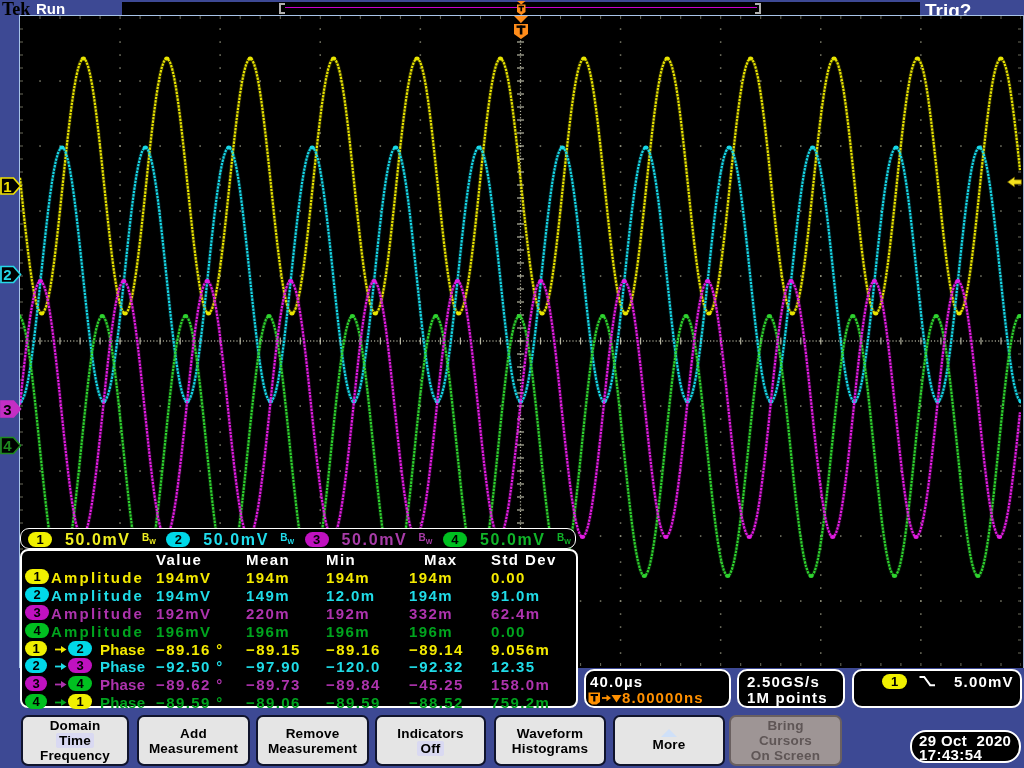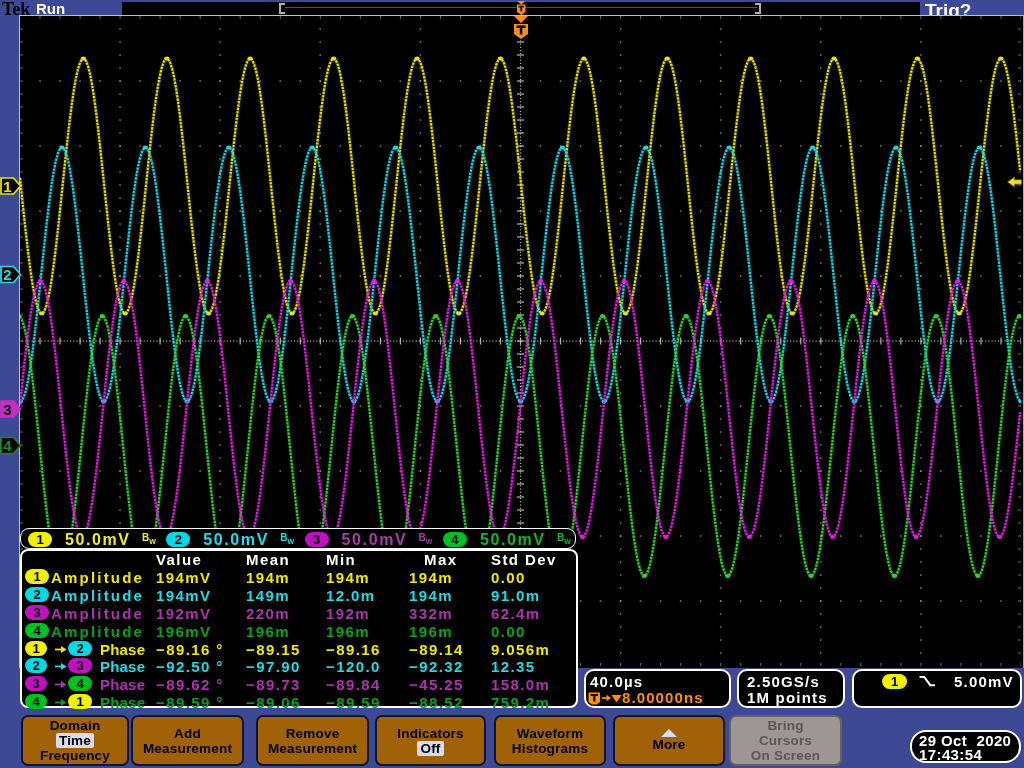--- a/index.html
+++ b/index.html
@@ -2,21 +2,21 @@
 <html><head><meta charset="utf-8">
 <style>
   html,body{margin:0;padding:0;background:#000;}
   #screen{position:relative;width:1024px;height:768px;background:#3d4994;overflow:hidden;
           font-family:"Liberation Sans", sans-serif;font-weight:bold;}
   .abs{position:absolute;}
   #gratic{position:absolute;left:19px;top:15px;width:1003px;height:652px;background:#000;
           border-top:1px solid #a8c4e8;border-left:1px solid #a8c4e8;border-right:1px solid #a0b0d0;}
   #wavesvg{position:absolute;left:0;top:0;}
   .box{position:absolute;background:#000;border:2px solid #fff;border-radius:10px;color:#fff;}
-  .btn{position:absolute;top:715px;height:47px;background:#a16207;border:2px solid #10142c;border-radius:7px;
+  .btn{position:absolute;top:715px;height:47px;background:#e5e5e5;border:2px solid #10142c;border-radius:7px;
        color:#000;font-size:13.5px;letter-spacing:0.2px;text-align:center;display:flex;flex-direction:column;justify-content:center;line-height:15px;}
   .chip{background:#d9d9f2;border-radius:2px;padding:0 3px;color:#000;}
   .badge{display:inline-block;width:24px;height:15px;border-radius:8px;color:#000;font-size:13px;letter-spacing:0;
          line-height:15px;text-align:center;vertical-align:middle;}
 </style></head>
 <body>
 <div id="screen">
 
   <div class="abs" style="left:2px;top:-1px;font-family:'Liberation Serif',serif;font-weight:bold;font-size:18px;color:#000;">Tek</div>
   <div class="abs" style="left:36px;top:0px;font-size:15px;color:#fff;">Run</div>
@@ -1938,21 +1938,21 @@
         <path d="M0.5,2 h4.7 l6,8.2 h4.8" stroke="#fff" stroke-width="2" fill="none"></path>
       </svg>
     <div class="abs" style="left:100px;top:2px;font-size:15px;letter-spacing:1.2px;">5.00mV</div>
   </div>
 
   <div class="btn" style="left:21px;width:104px;">
       <span>Domain</span>
       <span><span class="chip">Time</span></span>
       <span>Frequency</span>
     </div>
-  <div class="btn" style="left:131px;width:109px;">
+  <div class="btn" style="left:137px;width:109px;">
       <span>Add</span>
       <span>Measurement</span>
     </div>
   <div class="btn" style="left:256px;width:109px;">
       <span>Remove</span>
       <span>Measurement</span>
     </div>
   <div class="btn" style="left:375px;width:107px;">
       <span>Indicators</span>
       <span><span class="chip">Off</span></span>

